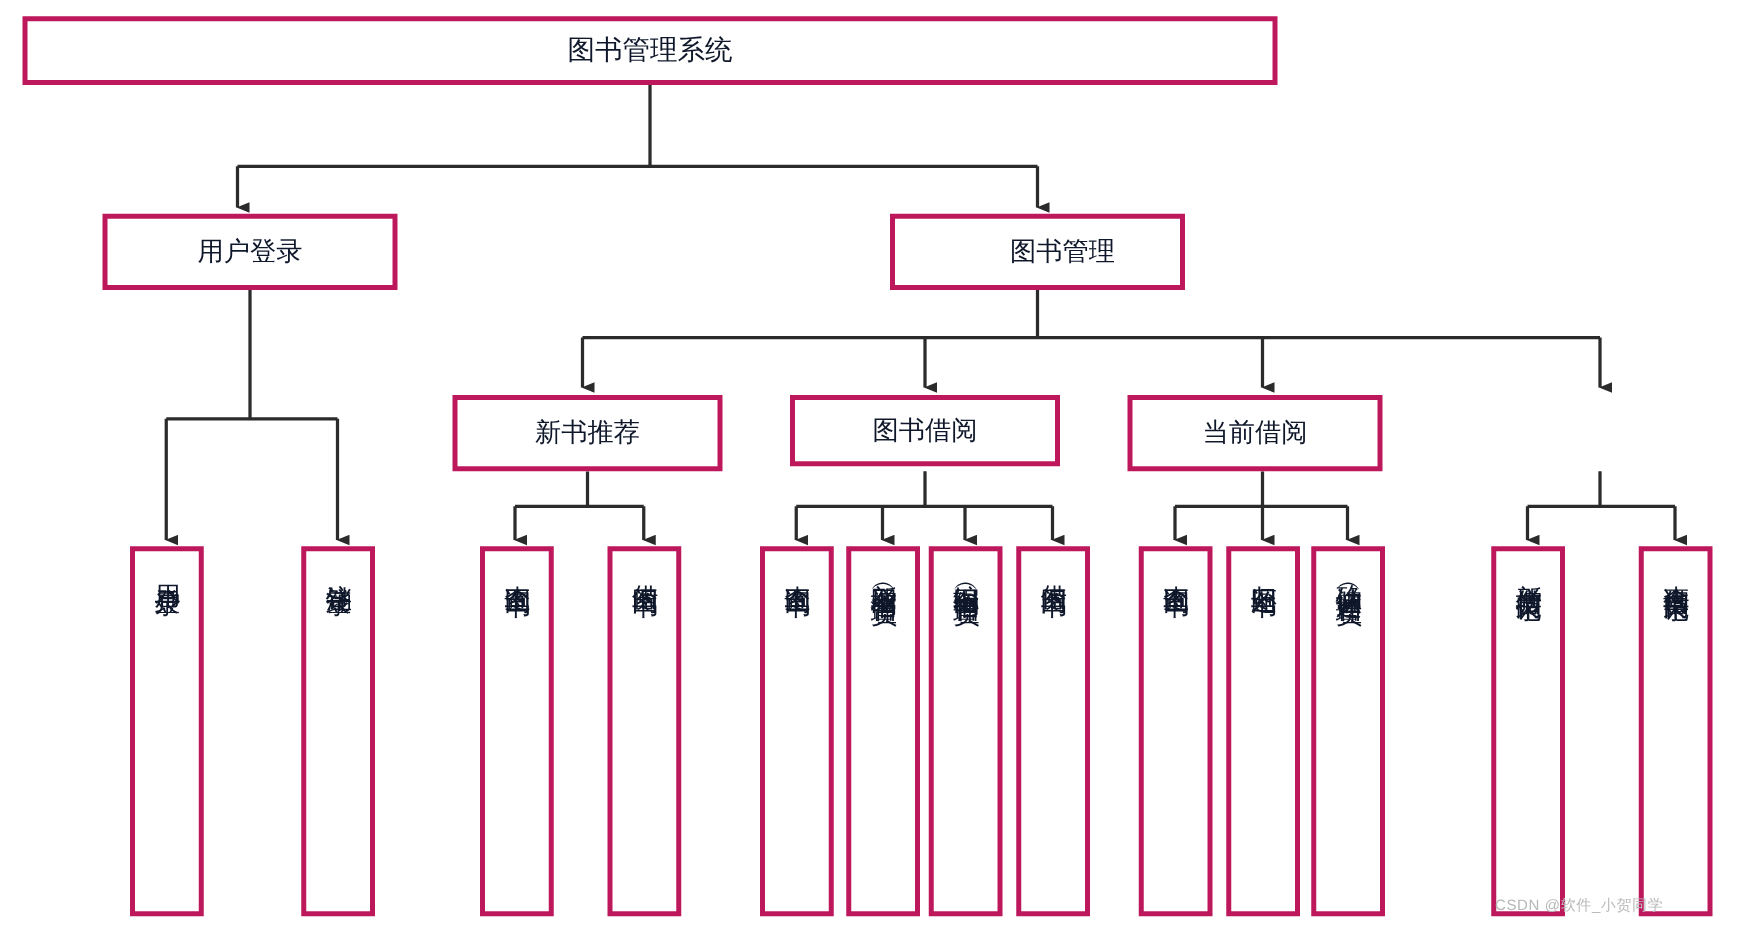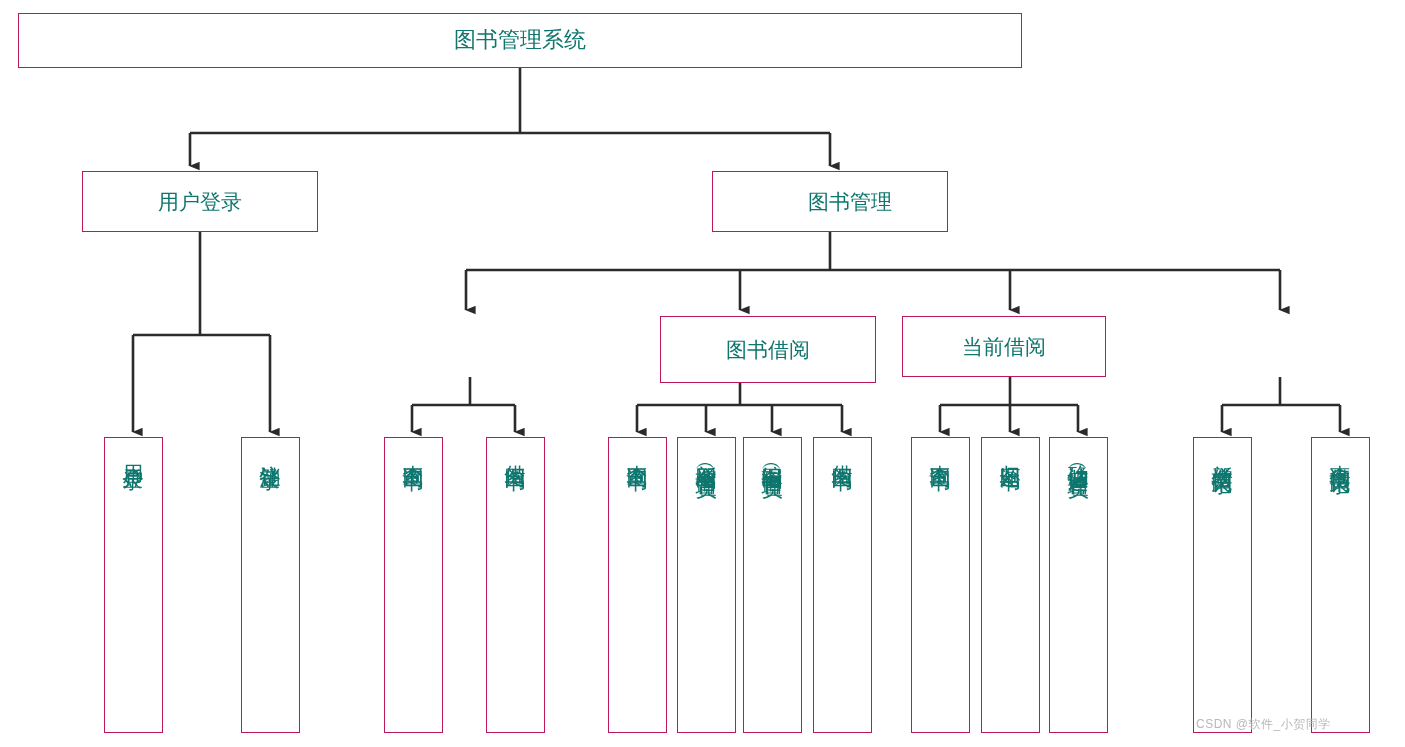--- a/index.html
+++ b/index.html
@@ -22,25 +22,25 @@
     left: 0;
     top: 0;
     width: 1405px;
     height: 747px;
     pointer-events: none;
   }
   .node {
     position: absolute;
     box-sizing: border-box;
     background: #ffffff;
-    border: 1px solid #be185d;
+    border: 4px solid #be185d;
     display: flex;
     align-items: center;
     justify-content: center;
-    color: #0f766e;
+    color: #0f172a;
   }
   .node .label {
     display: block;
     text-align: center;
     line-height: 1.12;
     white-space: nowrap;
   }
   .node.horiz .label {
     font-size: 21px;
   }
@@ -127,22 +127,25 @@
   </div>
 
   <div class="node horiz" style="left:82px; top:171px; width:236px; height:61px;">
     <span class="label">用户登录</span>
   </div>
 
   <div class="node horiz" style="left:712px; top:171px; width:236px; height:61px;padding-left:40px;">
     <span class="label">图书管理</span>
   </div>
 
-
-  <div class="node horiz" style="left:660px; top:316px; width:216px; height:67px;">
+  <div class="node horiz" style="left:362px; top:316px; width:216px; height:61px;">
+    <span class="label">新书推荐</span>
+  </div>
+
+  <div class="node horiz" style="left:632px; top:316px; width:216px; height:57px;">
     <span class="label">图书借阅</span>
   </div>
 
   <div class="node horiz" style="left:902px; top:316px; width:204px; height:61px;">
     <span class="label">当前借阅</span>
   </div>
 
 
   <div class="node vert" style="left:104px; top:437px; width:59px; height:296px;">
     <span class="label">用户登录</span>

